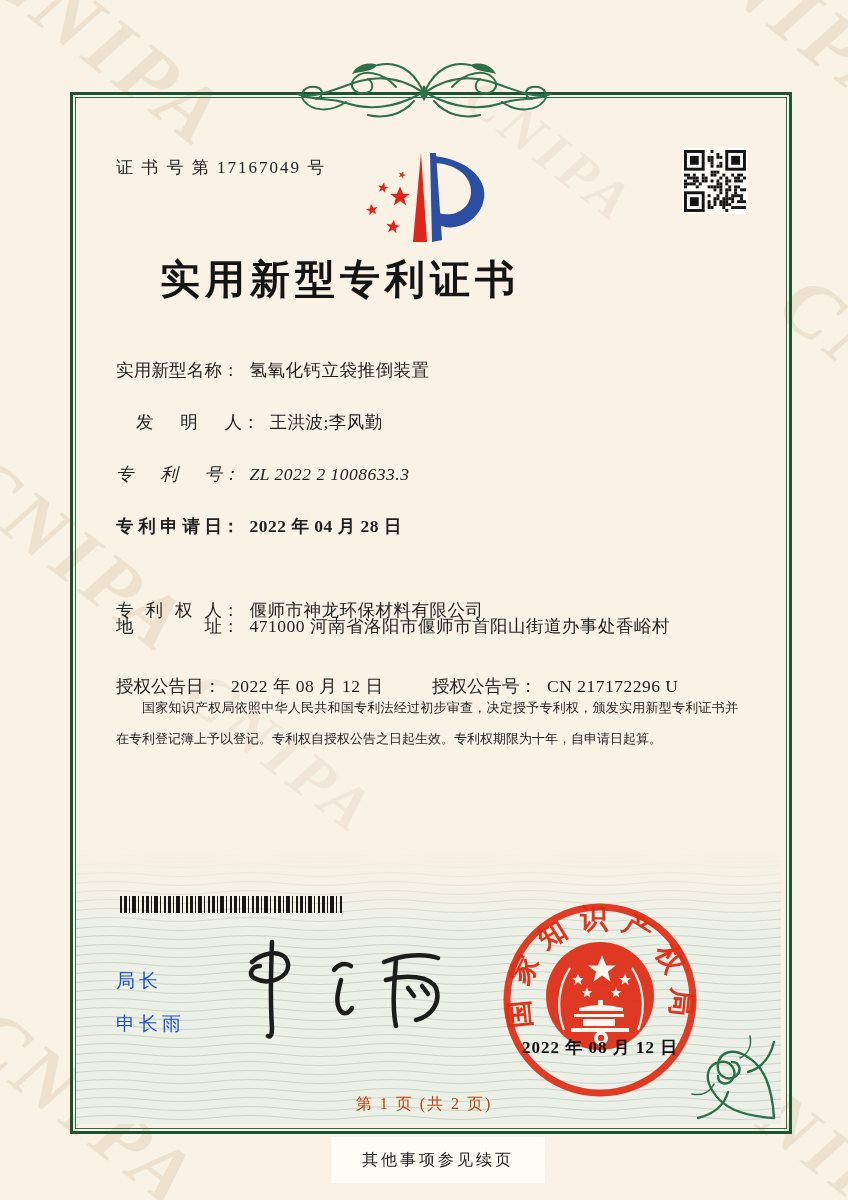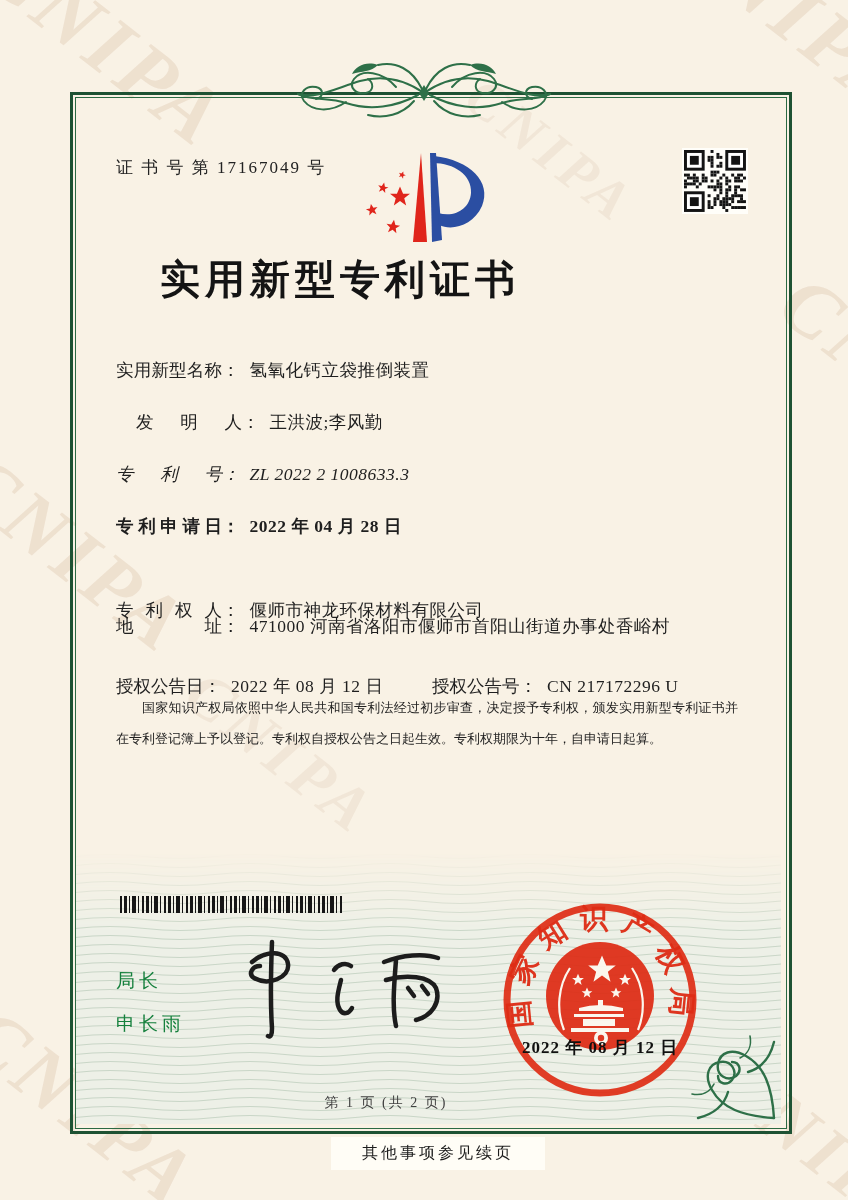--- a/index.html
+++ b/index.html
@@ -42,33 +42,33 @@
   .bodytext p{margin:0;text-indent:2em;}
 
   .barcode{left:120px;top:896px;width:224px;height:17px;z-index:3;
     background:repeating-linear-gradient(90deg,
       #161616 0 2px,transparent 2px 4px,
       #161616 4px 7px,transparent 7px 9px,
       #161616 9px 10px,transparent 10px 12px,
       #161616 12px 16px,transparent 16px 18px,
       #161616 18px 19px,transparent 19px 22px);}
 
-  .officer{left:116px;z-index:3;font-size:19px;letter-spacing:4px;color:#15803d;
+  .officer{left:116px;z-index:3;font-size:19px;letter-spacing:4px;color:#1d4ed8;
            font-family:"Liberation Sans","DejaVu Sans",sans-serif;}
 
   .qrbox{left:682px;top:148px;width:66px;height:66px;background:#fffef9;padding:2px;
          box-sizing:border-box;z-index:3;}
 
   .sealdate{left:500px;top:1036px;width:200px;text-align:center;z-index:5;
             font-size:17px;font-weight:600;letter-spacing:1px;color:#101010;}
 
-  .pagenote{left:0;top:1094px;width:772px;text-align:center;z-index:3;
-            font-size:14px;letter-spacing:2px;color:#404040;}
-
-  .contbox{left:331px;top:1137px;width:214px;height:33px;background:#fffdf6;z-index:3;
+  .pagenote{left:0;top:1094px;width:848px;text-align:center;z-index:3;
+            font-size:16px;letter-spacing:2px;color:#c2410c;}
+
+  .contbox{left:331px;top:1137px;width:214px;height:46px;background:#fffdf6;z-index:3;
            display:flex;align-items:center;justify-content:center;
            font-size:16px;letter-spacing:3px;color:#1d1d1d;}
   .z3{z-index:3;} .z4{z-index:4;}
 </style>
 </head>
 <body>
 
 <div class="page">
 
   <span class="wm" style="left:-34px;top:-6px;font-size:84px;">CNIPA</span>

